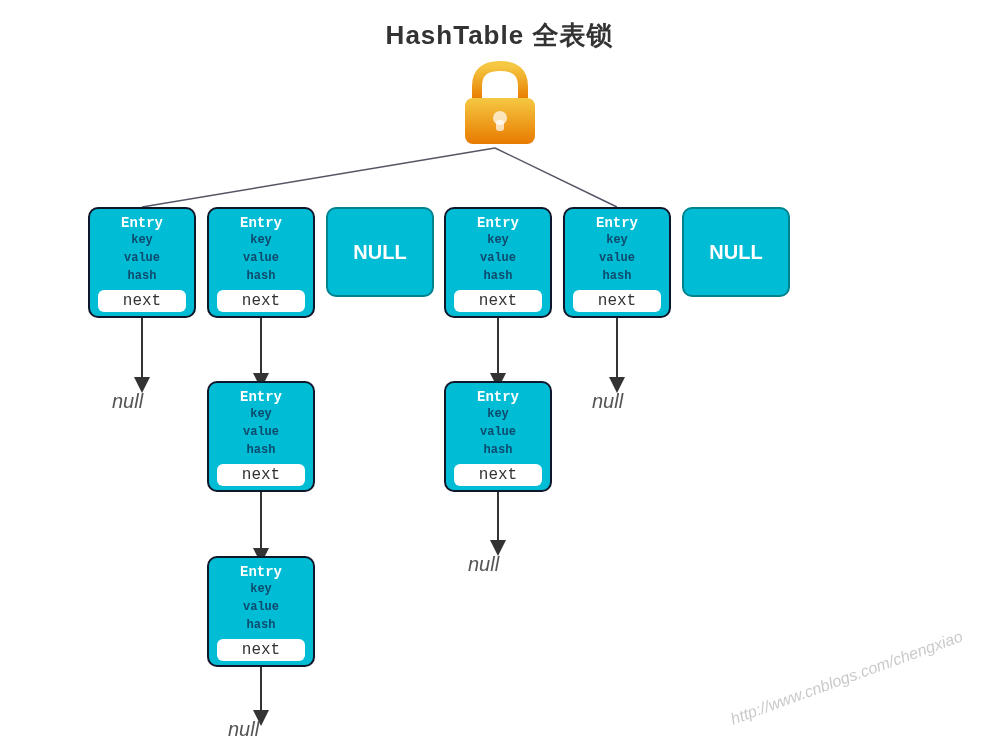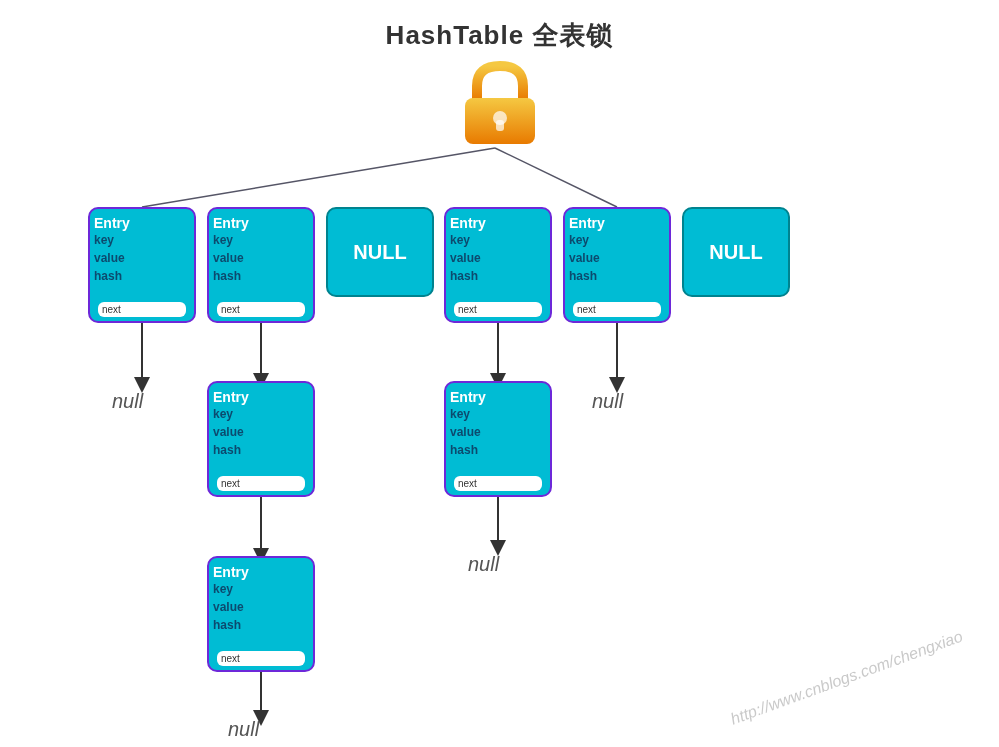--- a/index.html
+++ b/index.html
@@ -41,43 +41,45 @@
     .lock-svg {
       width: 90px;
       height: 90px;
     }
 
     
     .entry-box {
       position: absolute;
       background: #00bcd4;
       border-radius: 10px;
-      border: 2px solid #6d28d9;
+      border: 2px solid #0f172a;
+      text-align: center;
       padding: 6px 4px 0 4px;
       width: 108px;
+      font-family: Liberation Mono, monospace;
     }
 
     .entry-box .entry-title {
       font-weight: bold;
       font-size: 14px;
       color: #fff;
     }
 
     .entry-box .entry-fields {
       font-size: 12px;
       color: #0c4a6e;
       line-height: 1.5;
       font-weight: bold;
     }
 
     .entry-box .next-tab {
       background: #fff;
       border-radius: 6px;
-      margin: 17px 4px 4px 4px;
-      font-size: 10px;
+      margin: 5px 4px 4px 4px;
+      font-size: 16px;
       color: #333;
       padding: 2px 4px;
       font-weight: normal;
     }
 
     
     .null-box {
       position: absolute;
       background: #00bcd4;
       border-radius: 10px;

